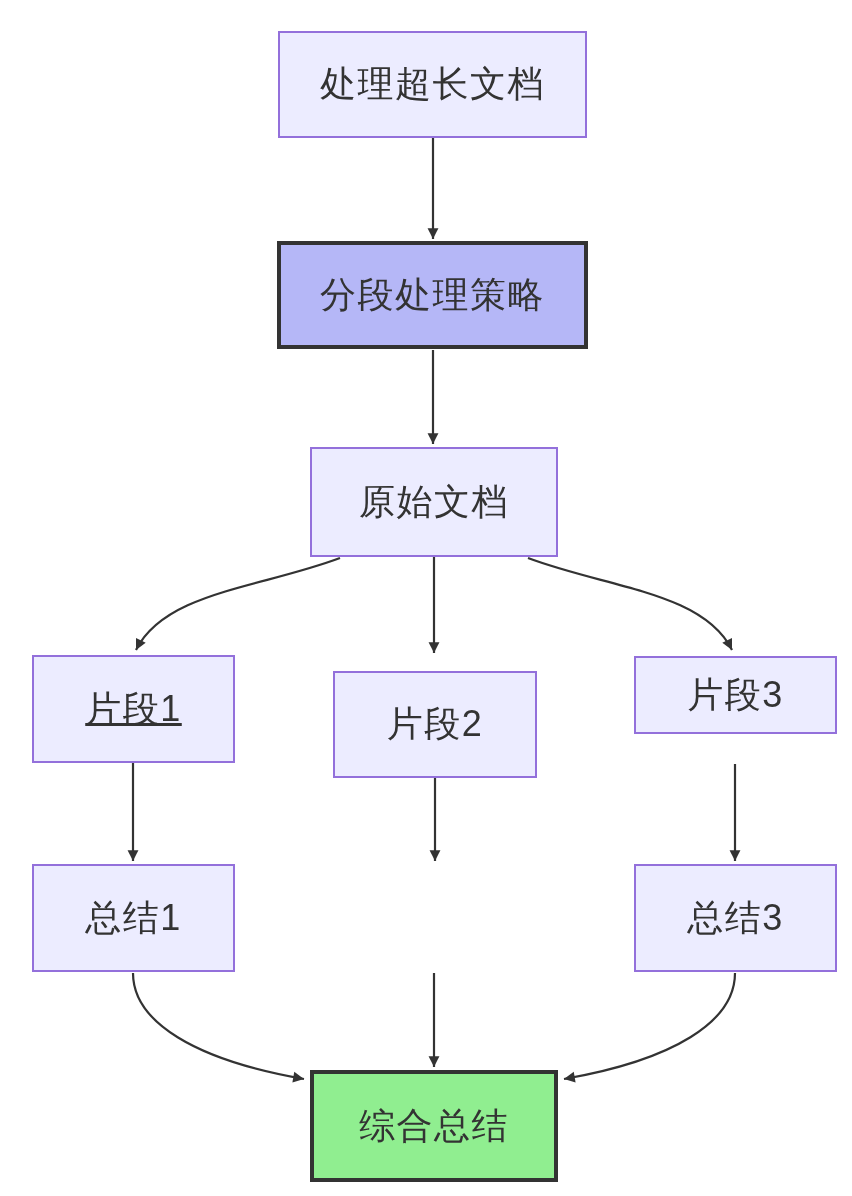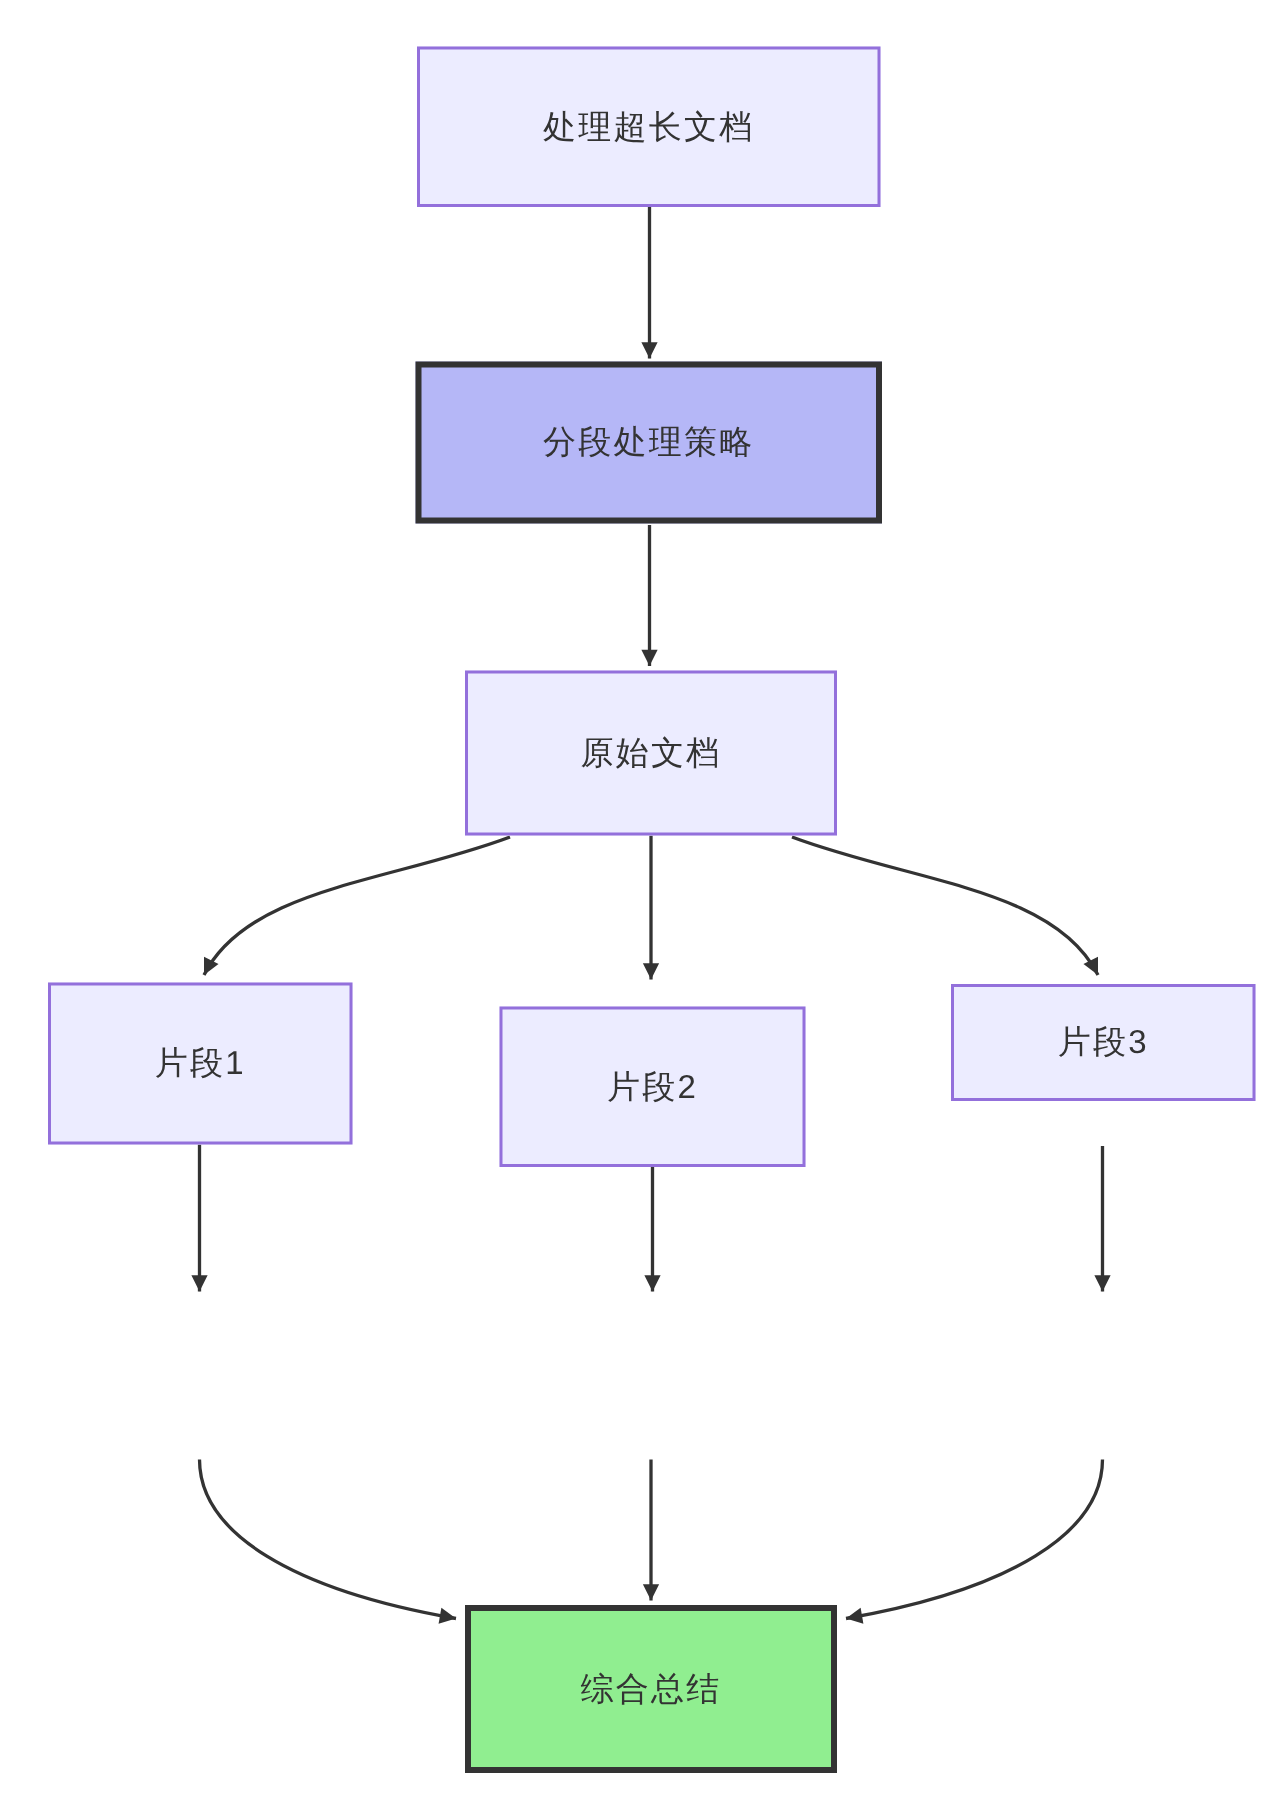--- a/index.html
+++ b/index.html
@@ -38,21 +38,21 @@
   }
   .node {
     position: absolute;
     box-sizing: border-box;
     display: flex;
     align-items: center;
     justify-content: center;
     background: var(--node-fill);
     border: 2px solid var(--node-border);
     color: var(--text);
-    font-size: 22px;
+    font-size: 36px;
     letter-spacing: 1.5px;
     text-align: center;
     white-space: nowrap;
   }
   .node--highlight {
     background: var(--highlight-fill);
     border: 4px solid var(--highlight-border);
   }
   .node--success {
     background: var(--success-fill);
@@ -88,32 +88,38 @@
   </div>
 
   <div class="node node--highlight" style="left:277px; top:241px; width:311px; height:108px;">
     <span>分段处理策略</span>
   </div>
 
   <div class="node" style="left:310px; top:447px; width:248px; height:110px;">
     <span>原始文档</span>
   </div>
 
-  <div class="node" style="left:32px; top:655px; width:203px; height:108px;">
+  <div class="node" style="left:32px; top:655px; width:203px; height:108px;text-decoration:underline;">
     <span>片段1</span>
   </div>
 
   <div class="node" style="left:333px; top:671px; width:204px; height:107px;">
     <span>片段2</span>
   </div>
 
   <div class="node" style="left:634px; top:656px; width:203px; height:78px;">
     <span>片段3</span>
   </div>
 
+  <div class="node" style="left:32px; top:864px; width:203px; height:108px;">
+    <span>总结1</span>
+  </div>
 
 
+  <div class="node" style="left:634px; top:864px; width:203px; height:108px;">
+    <span>总结3</span>
+  </div>
 
   <div class="node node--success" style="left:310px; top:1070px; width:248px; height:112px;">
     <span>综合总结</span>
   </div>
 
 </div>
 
 </body></html>

